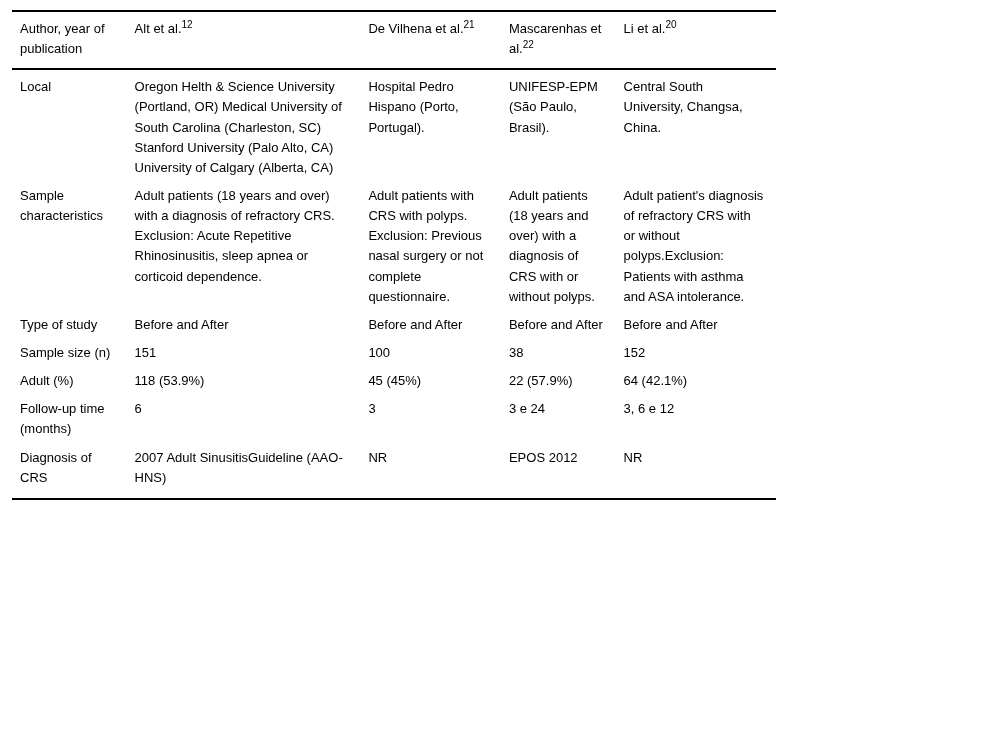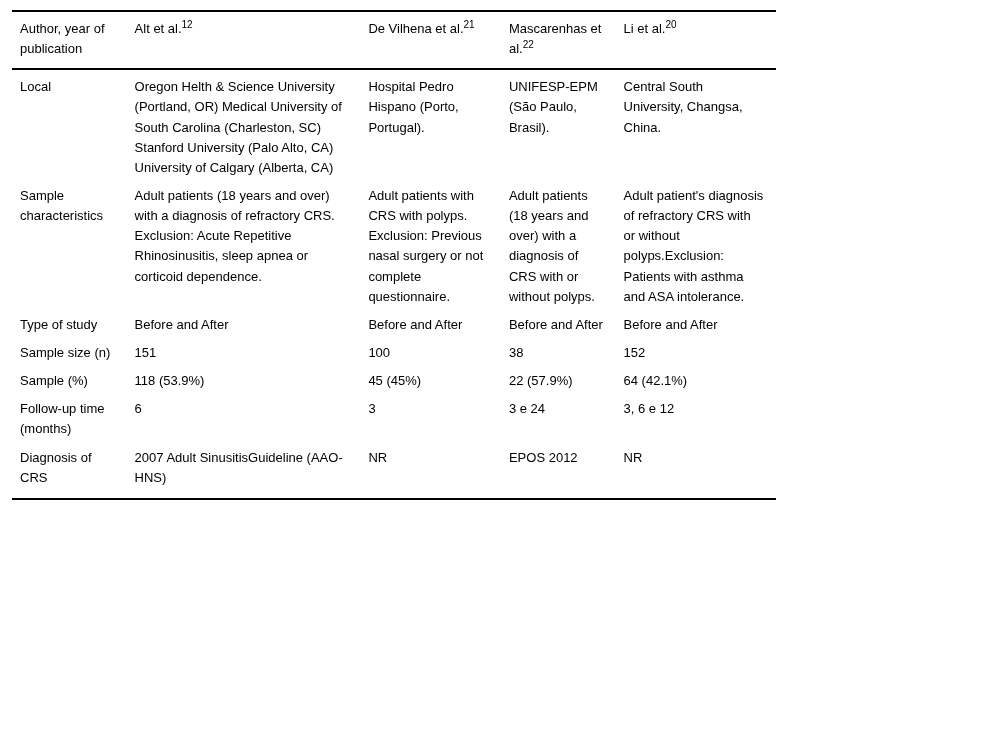--- a/index.html
+++ b/index.html
@@ -88,21 +88,21 @@
         <td>Before and After</td>
       </tr>
       <tr>
         <td>Sample size (n)</td>
         <td>151</td>
         <td>100</td>
         <td>38</td>
         <td>152</td>
       </tr>
       <tr>
-        <td>Sample (%)</td>
+        <td>Adult (%)</td>
         <td>118 (53.9%)</td>
         <td>45 (45%)</td>
         <td>22 (57.9%)</td>
         <td>64 (42.1%)</td>
       </tr>
       <tr>
         <td>Follow-up time (months)</td>
         <td>6</td>
         <td>3</td>
         <td>3 e 24</td>

